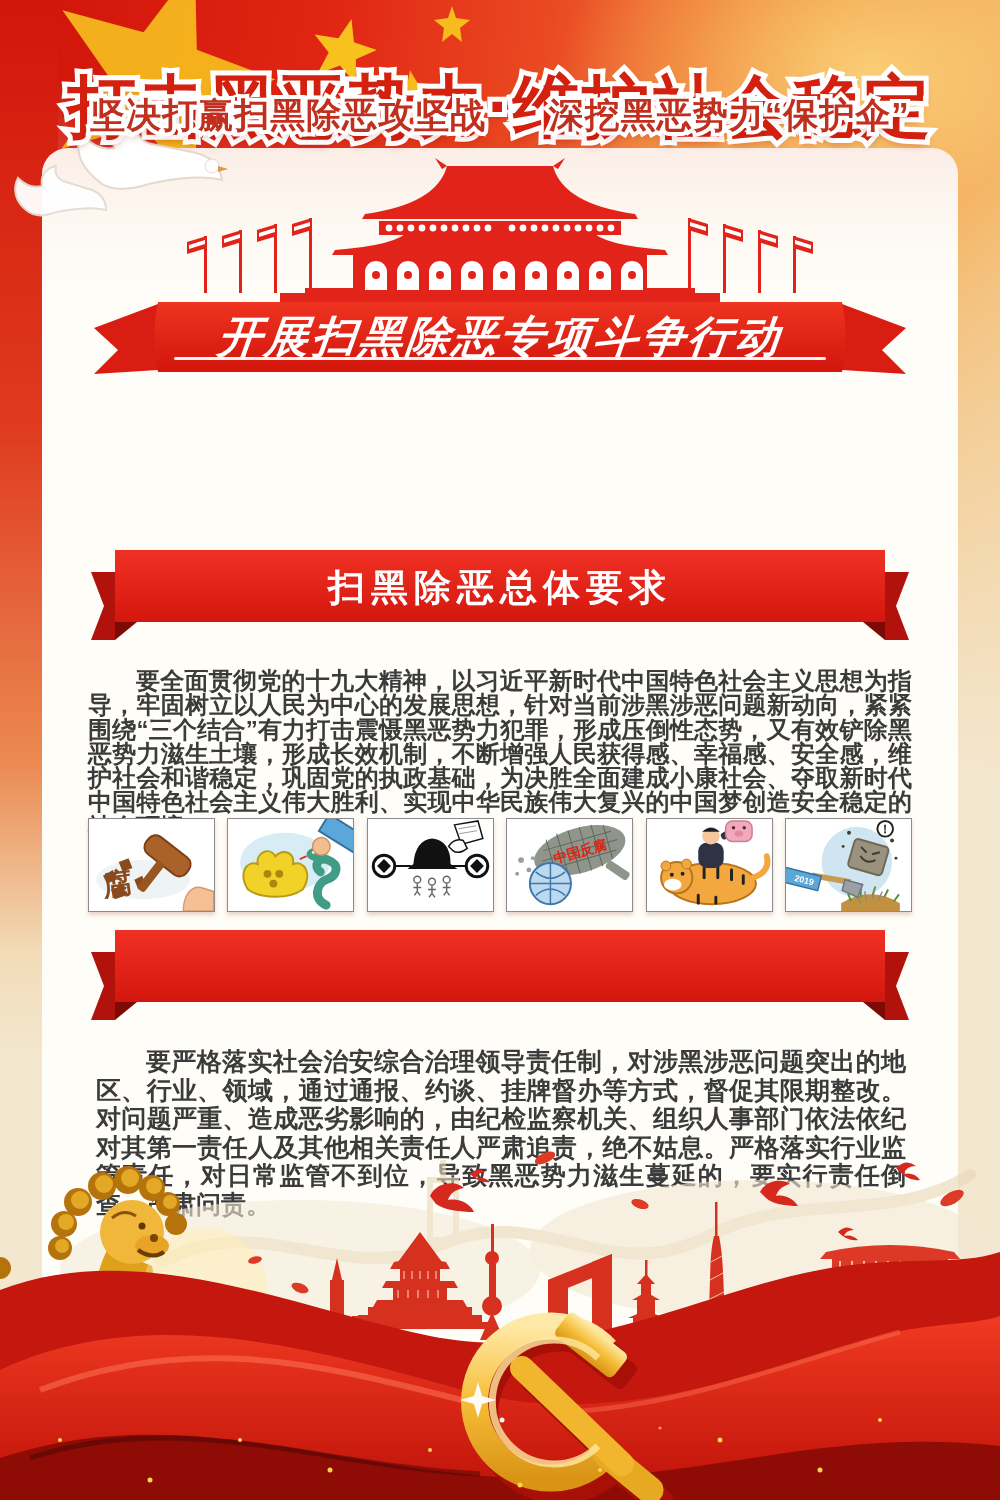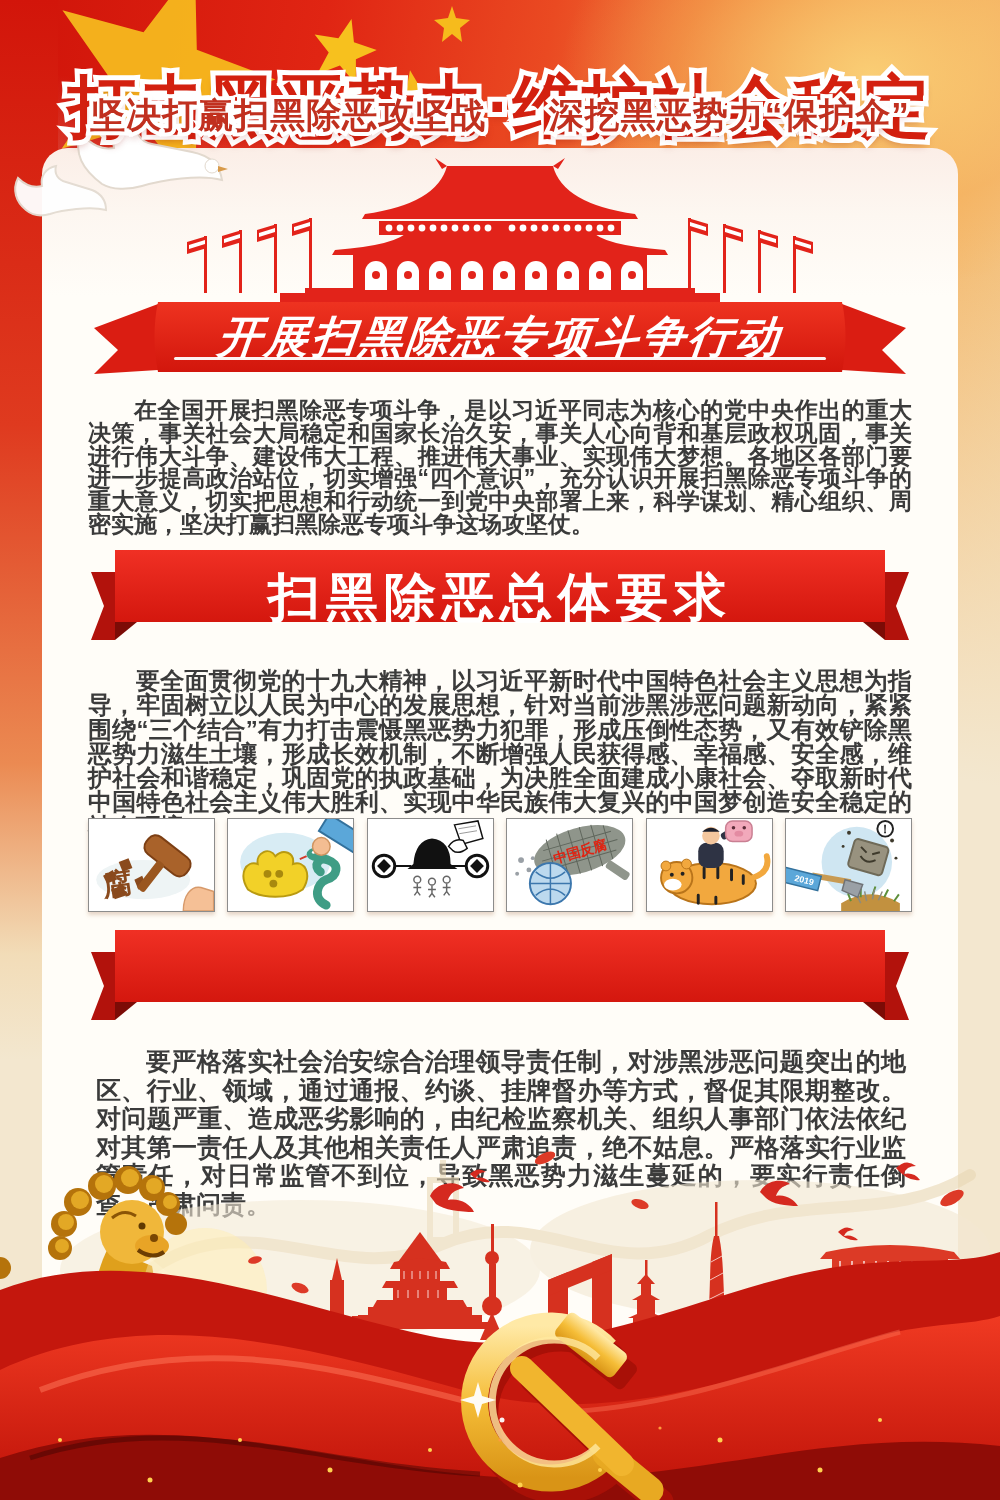--- a/index.html
+++ b/index.html
@@ -46,21 +46,21 @@
 
   .para{position:absolute;z-index:3;color:#3b3b3b;font-weight:700;
     text-align:justify;text-indent:2em;}
   .p1{left:88px;top:376px;width:824px;font-size:23px;line-height:22.8px;}
   .p2{left:88px;top:645px;width:824px;font-size:24px;line-height:24.3px;}
   .p3{left:96px;top:1022px;width:810px;font-size:25px;line-height:28.5px;}
 
   .ribbon-band{position:absolute;left:88px;width:824px;height:105px;z-index:3;}
   .rb2{top:542px;} .rb3{top:922px;}
   .rblabel{position:absolute;left:0;right:0;text-align:center;z-index:4;color:#fff;
-    font-size:52px;font-weight:900;letter-spacing:6px;}
+    font-size:37px;font-weight:900;letter-spacing:6px;}
   .rb2l{top:563px;} .rb3l{top:943px;}
 
   .cartoons{position:absolute;left:88px;top:818px;width:824px;height:94px;z-index:3;
     display:flex;justify-content:space-between;}
   .cartoon{width:127px;height:94px;background:#fff;border:1px solid #8c8c8c;
     box-sizing:border-box;box-shadow:0 3px 4px rgba(185,140,110,.35);}
   .cartoon svg{width:100%;height:100%;display:block;}
 
   .scene{position:absolute;left:0;top:1140px;width:1000px;height:360px;z-index:5;}
   .doves{position:absolute;left:6px;top:114px;width:230px;height:118px;z-index:8;}
@@ -201,21 +201,20 @@
     </defs>
     <polygon points="70,10 6,34 30,56 6,80 70,76" fill="#da1d12"></polygon>
     <polygon points="754,10 818,34 794,56 818,80 754,76" fill="#da1d12"></polygon>
     <path d="M70,8 L754,8 Q761,42 754,78 L70,78 Q63,42 70,8 Z" fill="url(#b1g)"></path>
     <rect x="86" y="63" width="652" height="3" rx="1.5" fill="#fff" opacity=".95"></rect>
   </svg>
   <div class="r1label">
     <span>开展扫黑除恶专项斗争行动</span>
   </div>
 
-  <p class="para p1">在全国开展扫黑除恶专项斗争，是以习近平同志为核心的党中央作出的重大决策，事关社会大局稳定和国家长治久安，事关人心向背和基层政权巩固，事关进行伟大斗争、建设伟大工程、推进伟大事业、实现伟大梦想。各地区各部门要进一步提高政治站位，切实增强“四个意识”，充分认识开展扫黑除恶专项斗争的重大意义，切实把思想和行动统一到党中央部署上来，科学谋划、精心组织、周密实施，坚决打赢扫黑除恶专项斗争这场攻坚仗。</p>
 
   <svg class="ribbon-band rb2" viewBox="0 0 824 105">
     <defs>
       <linearGradient id="b2g" x1="0" y1="0" x2="0" y2="1">
         <stop offset="0" stop-color="#f03024"></stop>
           <stop offset="1" stop-color="#d4170e"></stop>
       </linearGradient>
     </defs>
     <polygon points="27,30 3,30 16,64 3,98 27,98" fill="#b2120c"></polygon>
     <polygon points="797,30 821,30 808,64 821,98 797,98" fill="#b2120c"></polygon>

